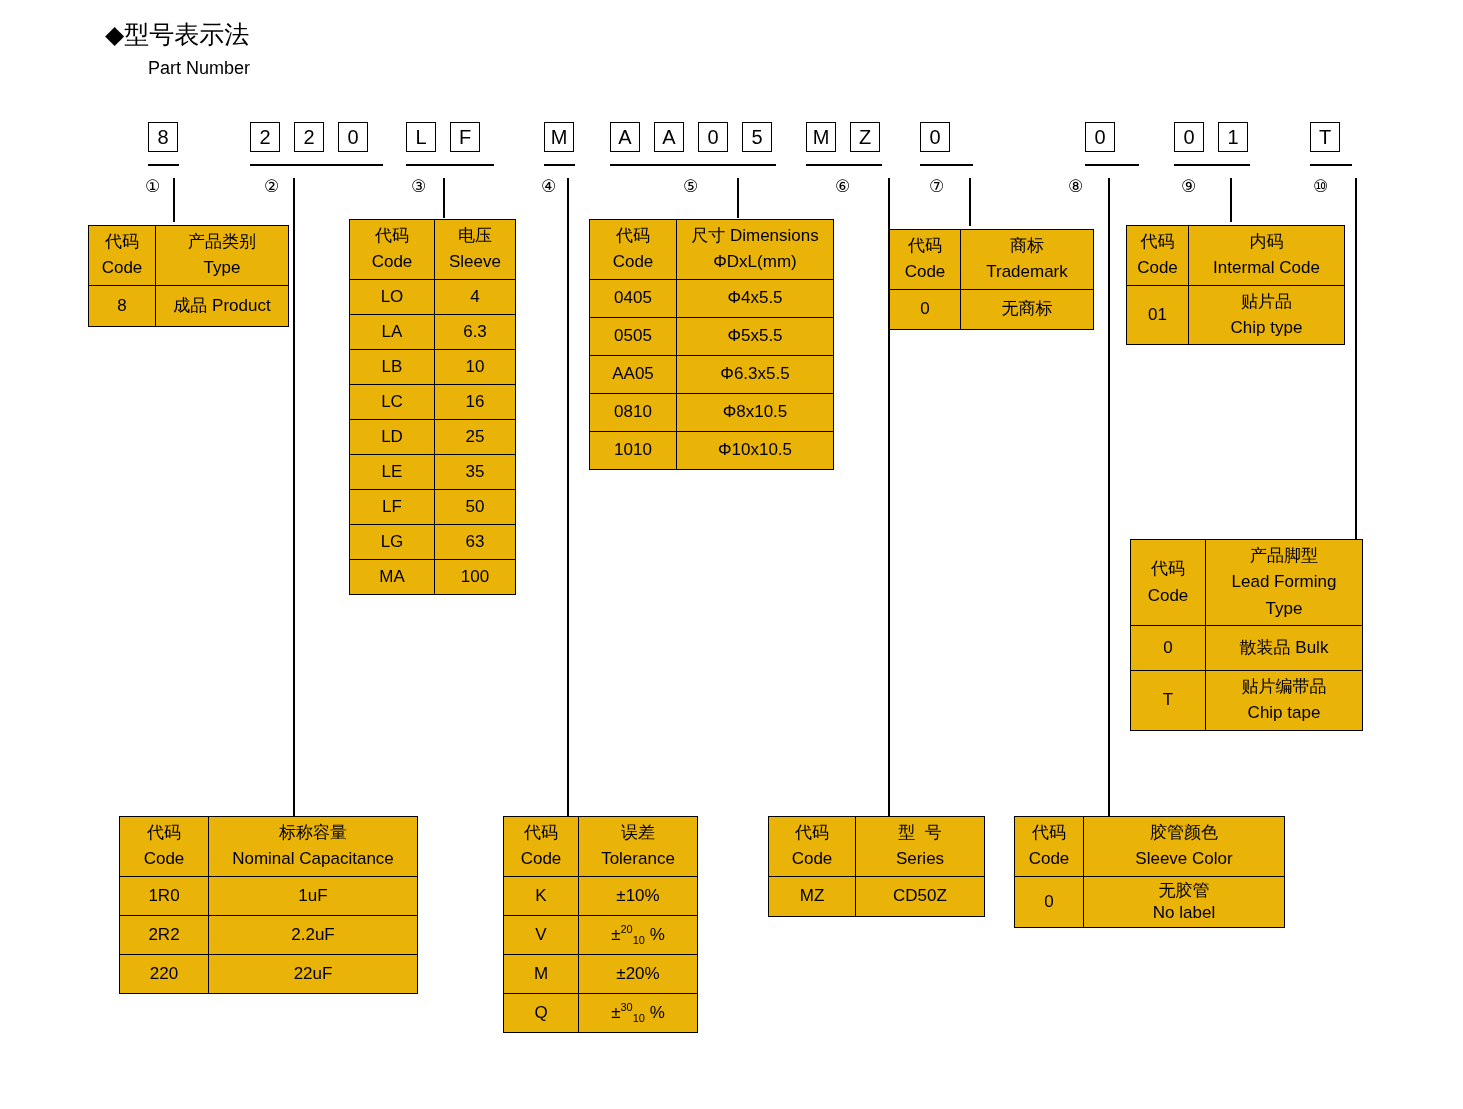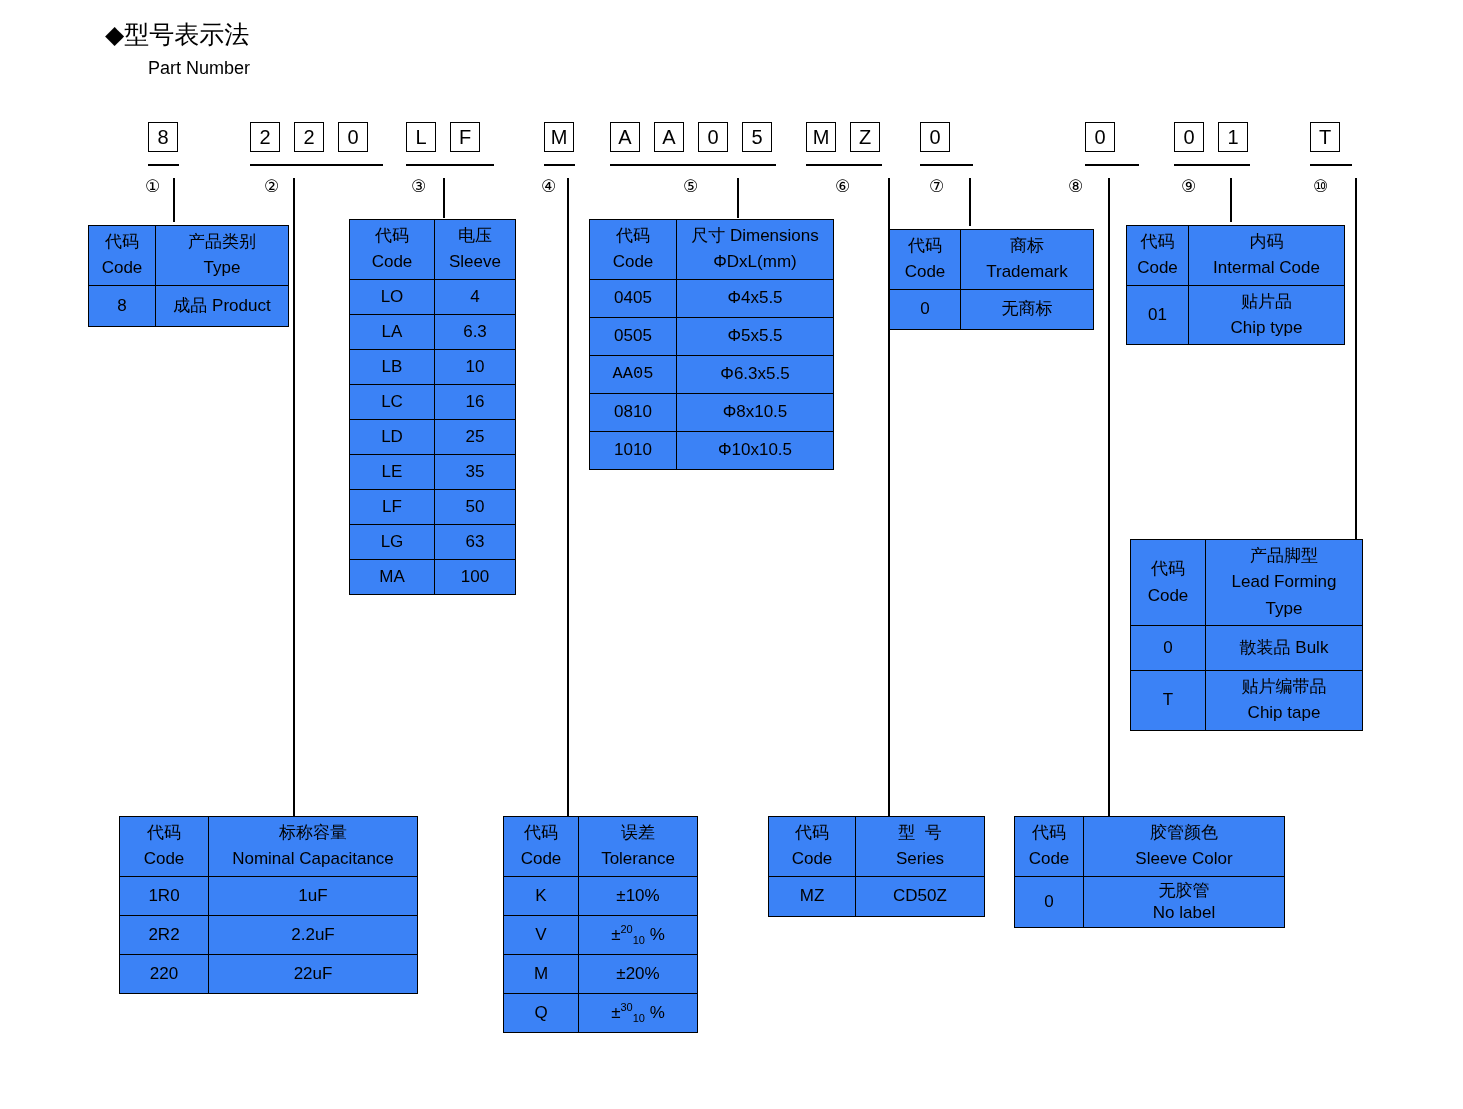--- a/index.html
+++ b/index.html
@@ -51,21 +51,21 @@
 
   
   .leader{
     background:#000;width:2.2px;
   }
 
   
   table.codetbl{
     border-collapse:collapse;
     font-size:17px;
-    background:#3b82f6;
+    background:#eab308;
   }
   table.codetbl td{
     border:1.6px solid #000;
     text-align:center;
     vertical-align:middle;
     padding:3px 4px;
     line-height:1.30;
     white-space:nowrap;
   }
   table.codetbl td.hdr{
@@ -231,21 +231,21 @@
   </tr>
   <tr>
         <td style="height:31px;">0405</td>
         <td>Φ4x5.5</td>
       </tr>
   <tr>
         <td style="height:31px;">0505</td>
         <td>Φ5x5.5</td>
       </tr>
   <tr>
-        <td style="height:31px;font-family:Liberation Mono, monospace;">AA05</td>
+        <td style="height:31px;">AA05</td>
         <td>Φ6.3x5.5</td>
       </tr>
   <tr>
         <td style="height:31px;">0810</td>
         <td>Φ8x10.5</td>
       </tr>
   <tr>
         <td style="height:31px;">1010</td>
         <td>Φ10x10.5</td>
       </tr>

